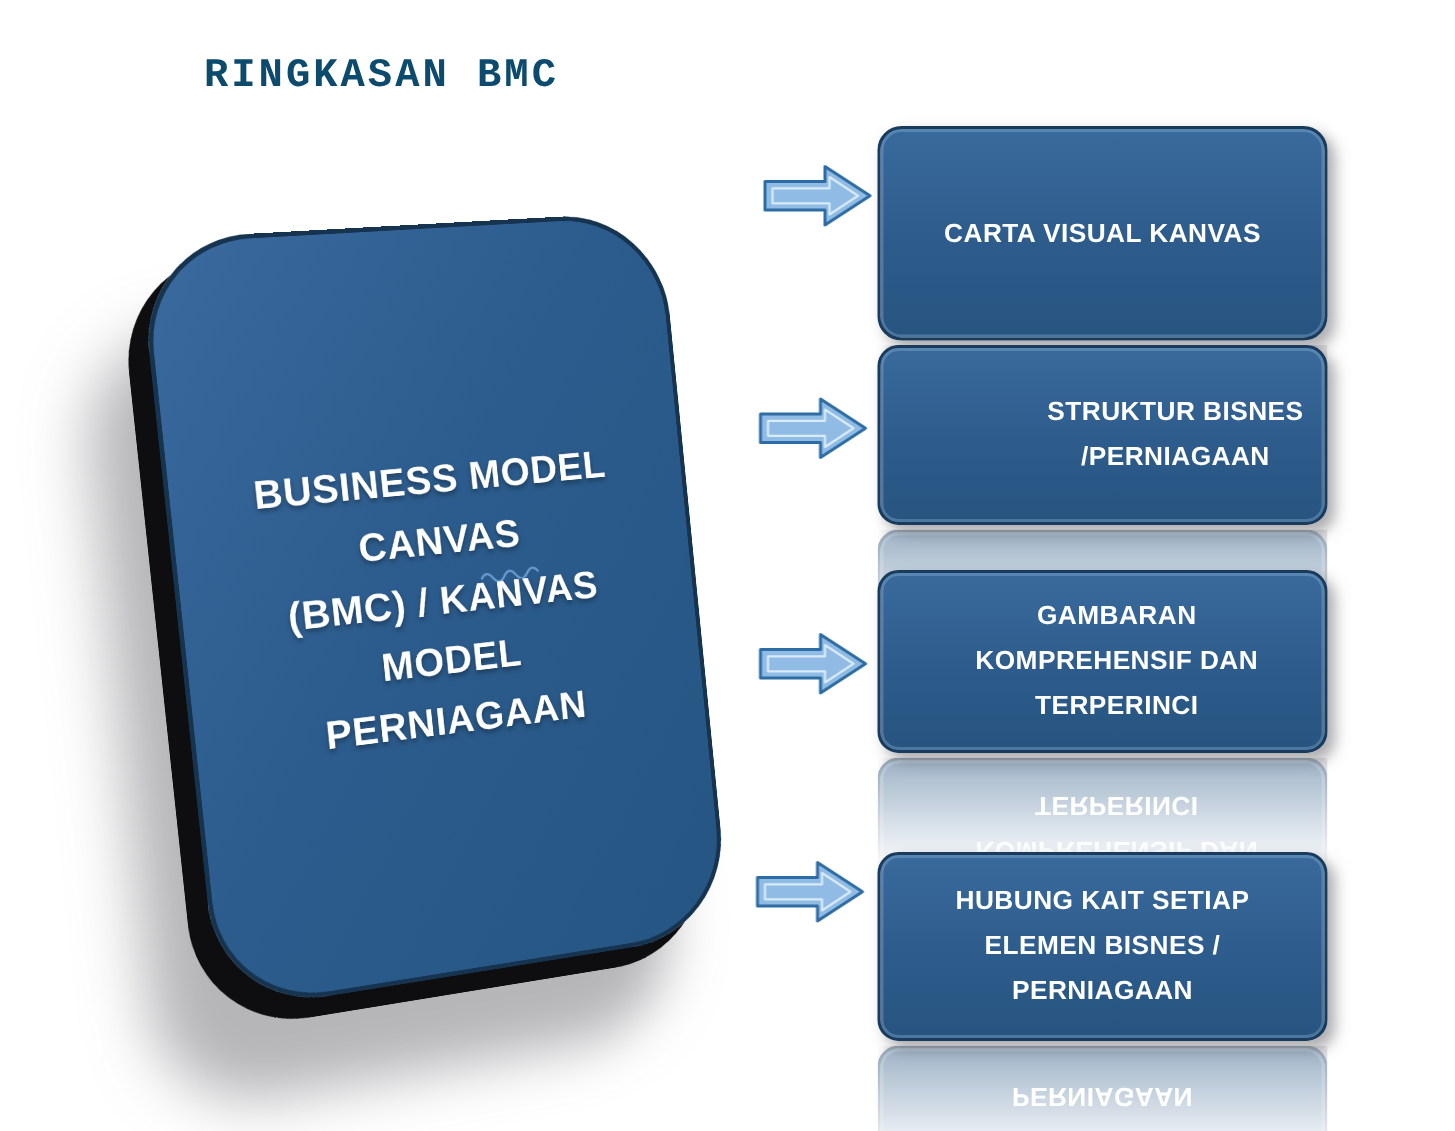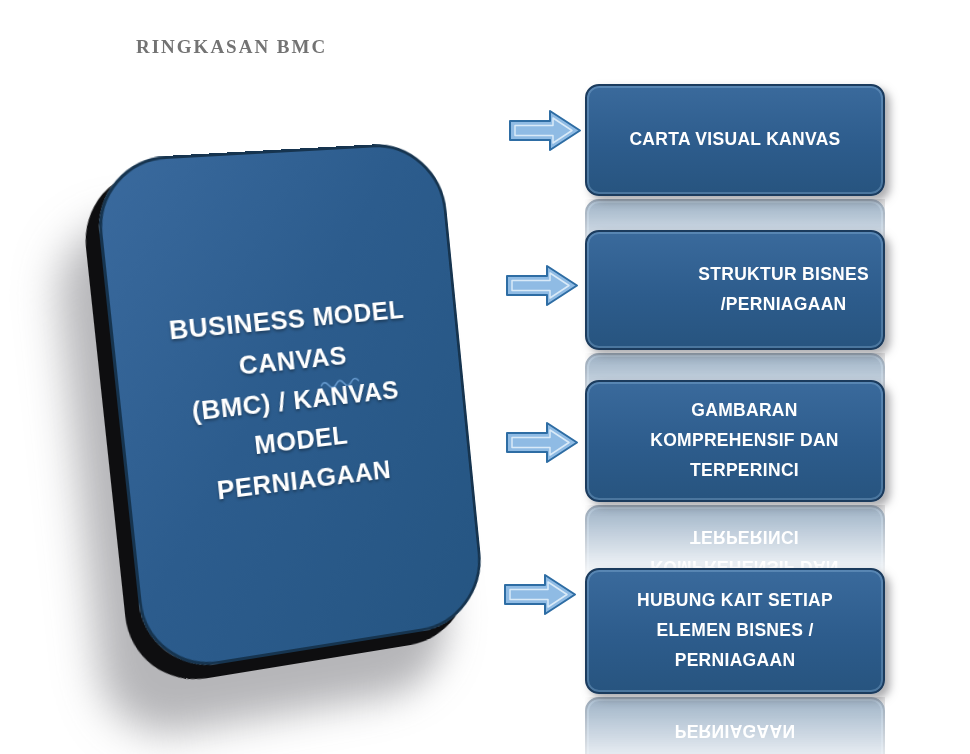--- a/index.html
+++ b/index.html
@@ -3,22 +3,22 @@
 <meta charset="utf-8">
 <style>
   * { margin:0; padding:0; box-sizing:border-box; }
   html,body { background:#ffffff; }
   .canvas {
     position:relative; width:970px; height:754px; overflow:hidden;
     background:#ffffff; font-family:"Liberation Sans", sans-serif;
   }
   .slide-title {
     position:absolute; left:136px; top:36px;
-    font-family:Liberation Serif, serif; font-weight:bold;
-    font-size:19px; letter-spacing:2px; color:#737373;
+    font-family:Liberation Mono, monospace; font-weight:bold;
+    font-size:27px; letter-spacing:2px; color:#0c4a6e;
   }
   
   .main-card-wrap {
     position:absolute; left:120px; top:150px; width:355px; height:500px;
     transform:perspective(1100px) rotateY(13deg) rotate(-6deg);
     transform-origin:50% 50%;
   }
   .main-card {
     position:absolute; inset:0; border-radius:72px;
     background:linear-gradient(125deg,#3a6a9e 0%, #2c5c8d 45%, #255582 100%);
@@ -46,21 +46,21 @@
   .row-3 { top:380px; }
   .row-4 { top:568px; }
   .box {
     position:relative; width:300px; border-radius:14px;
     background:linear-gradient(180deg,#3a6a9c 0%, #2d5c8c 55%, #27547f 100%);
     border:2px solid #1b3b5d;
     box-shadow:5px 5px 9px rgba(90,90,95,0.5), inset 0 0 0 2px rgba(160,198,232,0.30);
     display:flex; align-items:center; justify-content:center;
     text-align:center; padding:10px 14px; z-index:2;
   }
-  .h1b { height:112px; } .h2b { height:120px;justify-content:flex-end; } .h3b { height:122px;padding-left:33px; } .h4b { height:126px; }
+  .h1b { height:143px;border-radius:16px; } .h2b { height:120px;justify-content:flex-end; } .h3b { height:122px;padding-left:33px; } .h4b { height:126px; }
   .box-label {
     color:#ffffff; font-weight:bold; font-size:17.5px; line-height:1.7;
     letter-spacing:0.3px; white-space:pre-line;
   }
   .reflection {
     position:absolute; left:0; top:100%; margin-top:3px; width:300px;
     transform:scaleY(-1); opacity:0.5; z-index:1; pointer-events:none;
     -webkit-mask-image:linear-gradient(to bottom, transparent 38%, rgba(0,0,0,0.9) 100%);
             mask-image:linear-gradient(to bottom, transparent 38%, rgba(0,0,0,0.9) 100%);
   }

